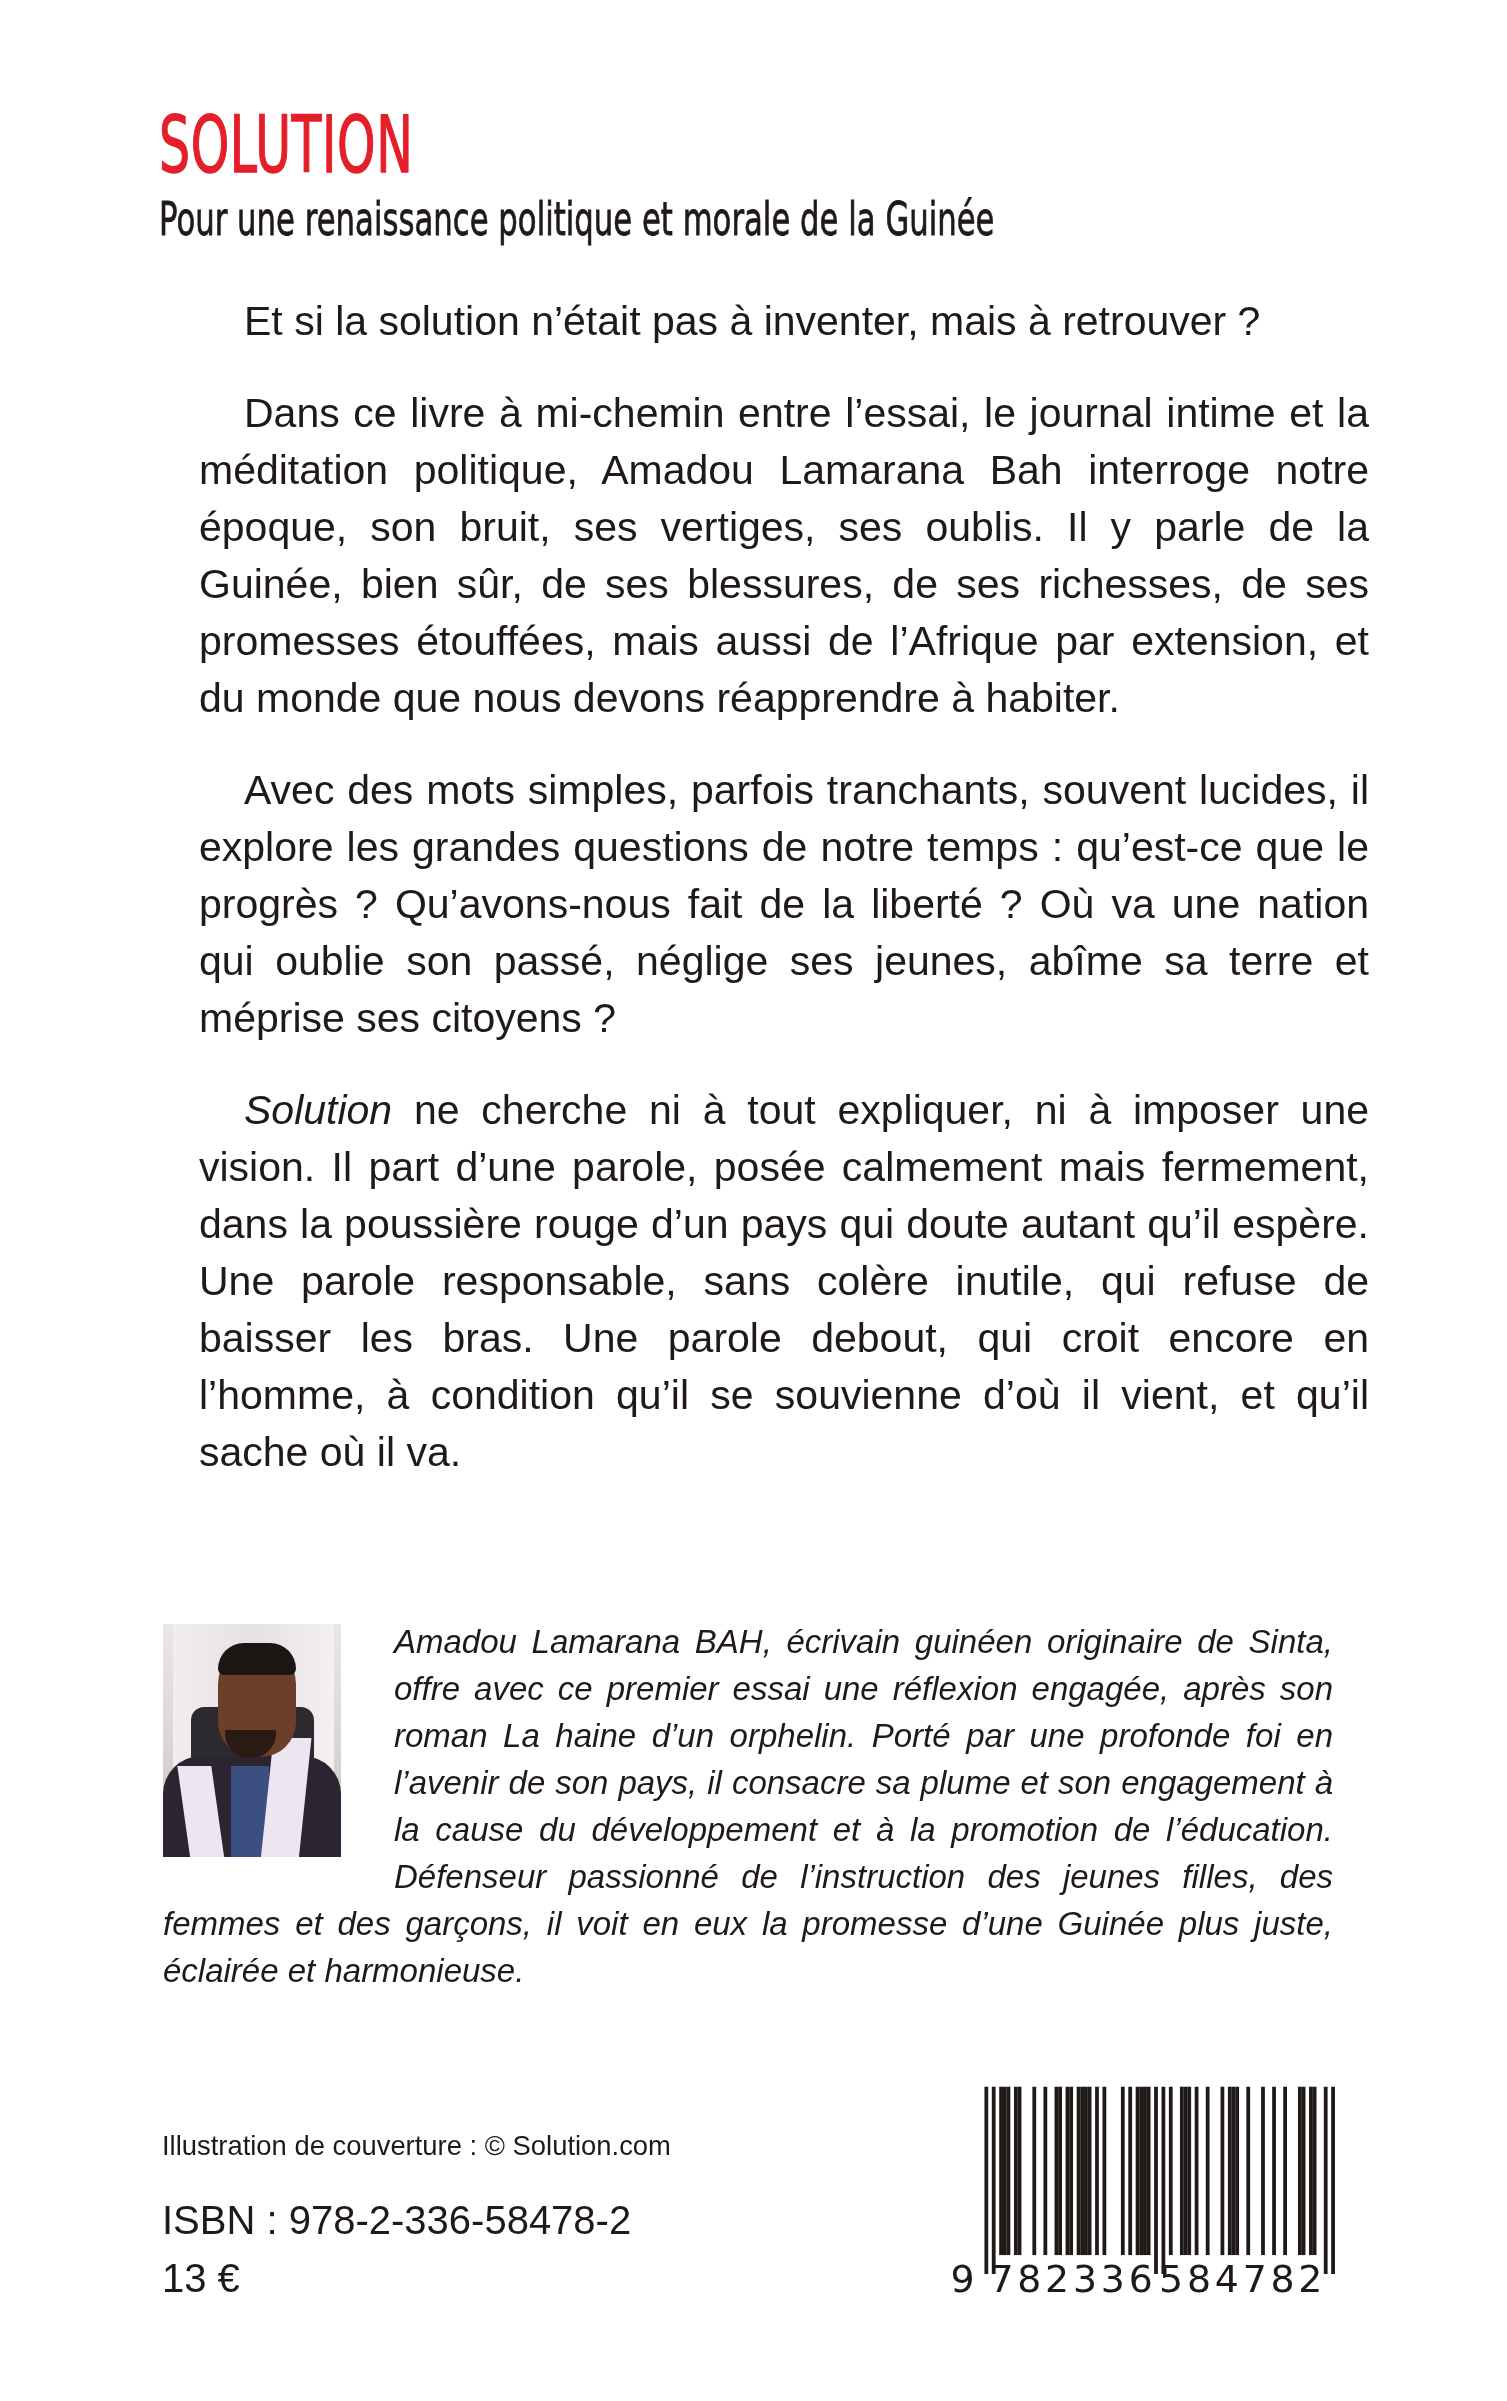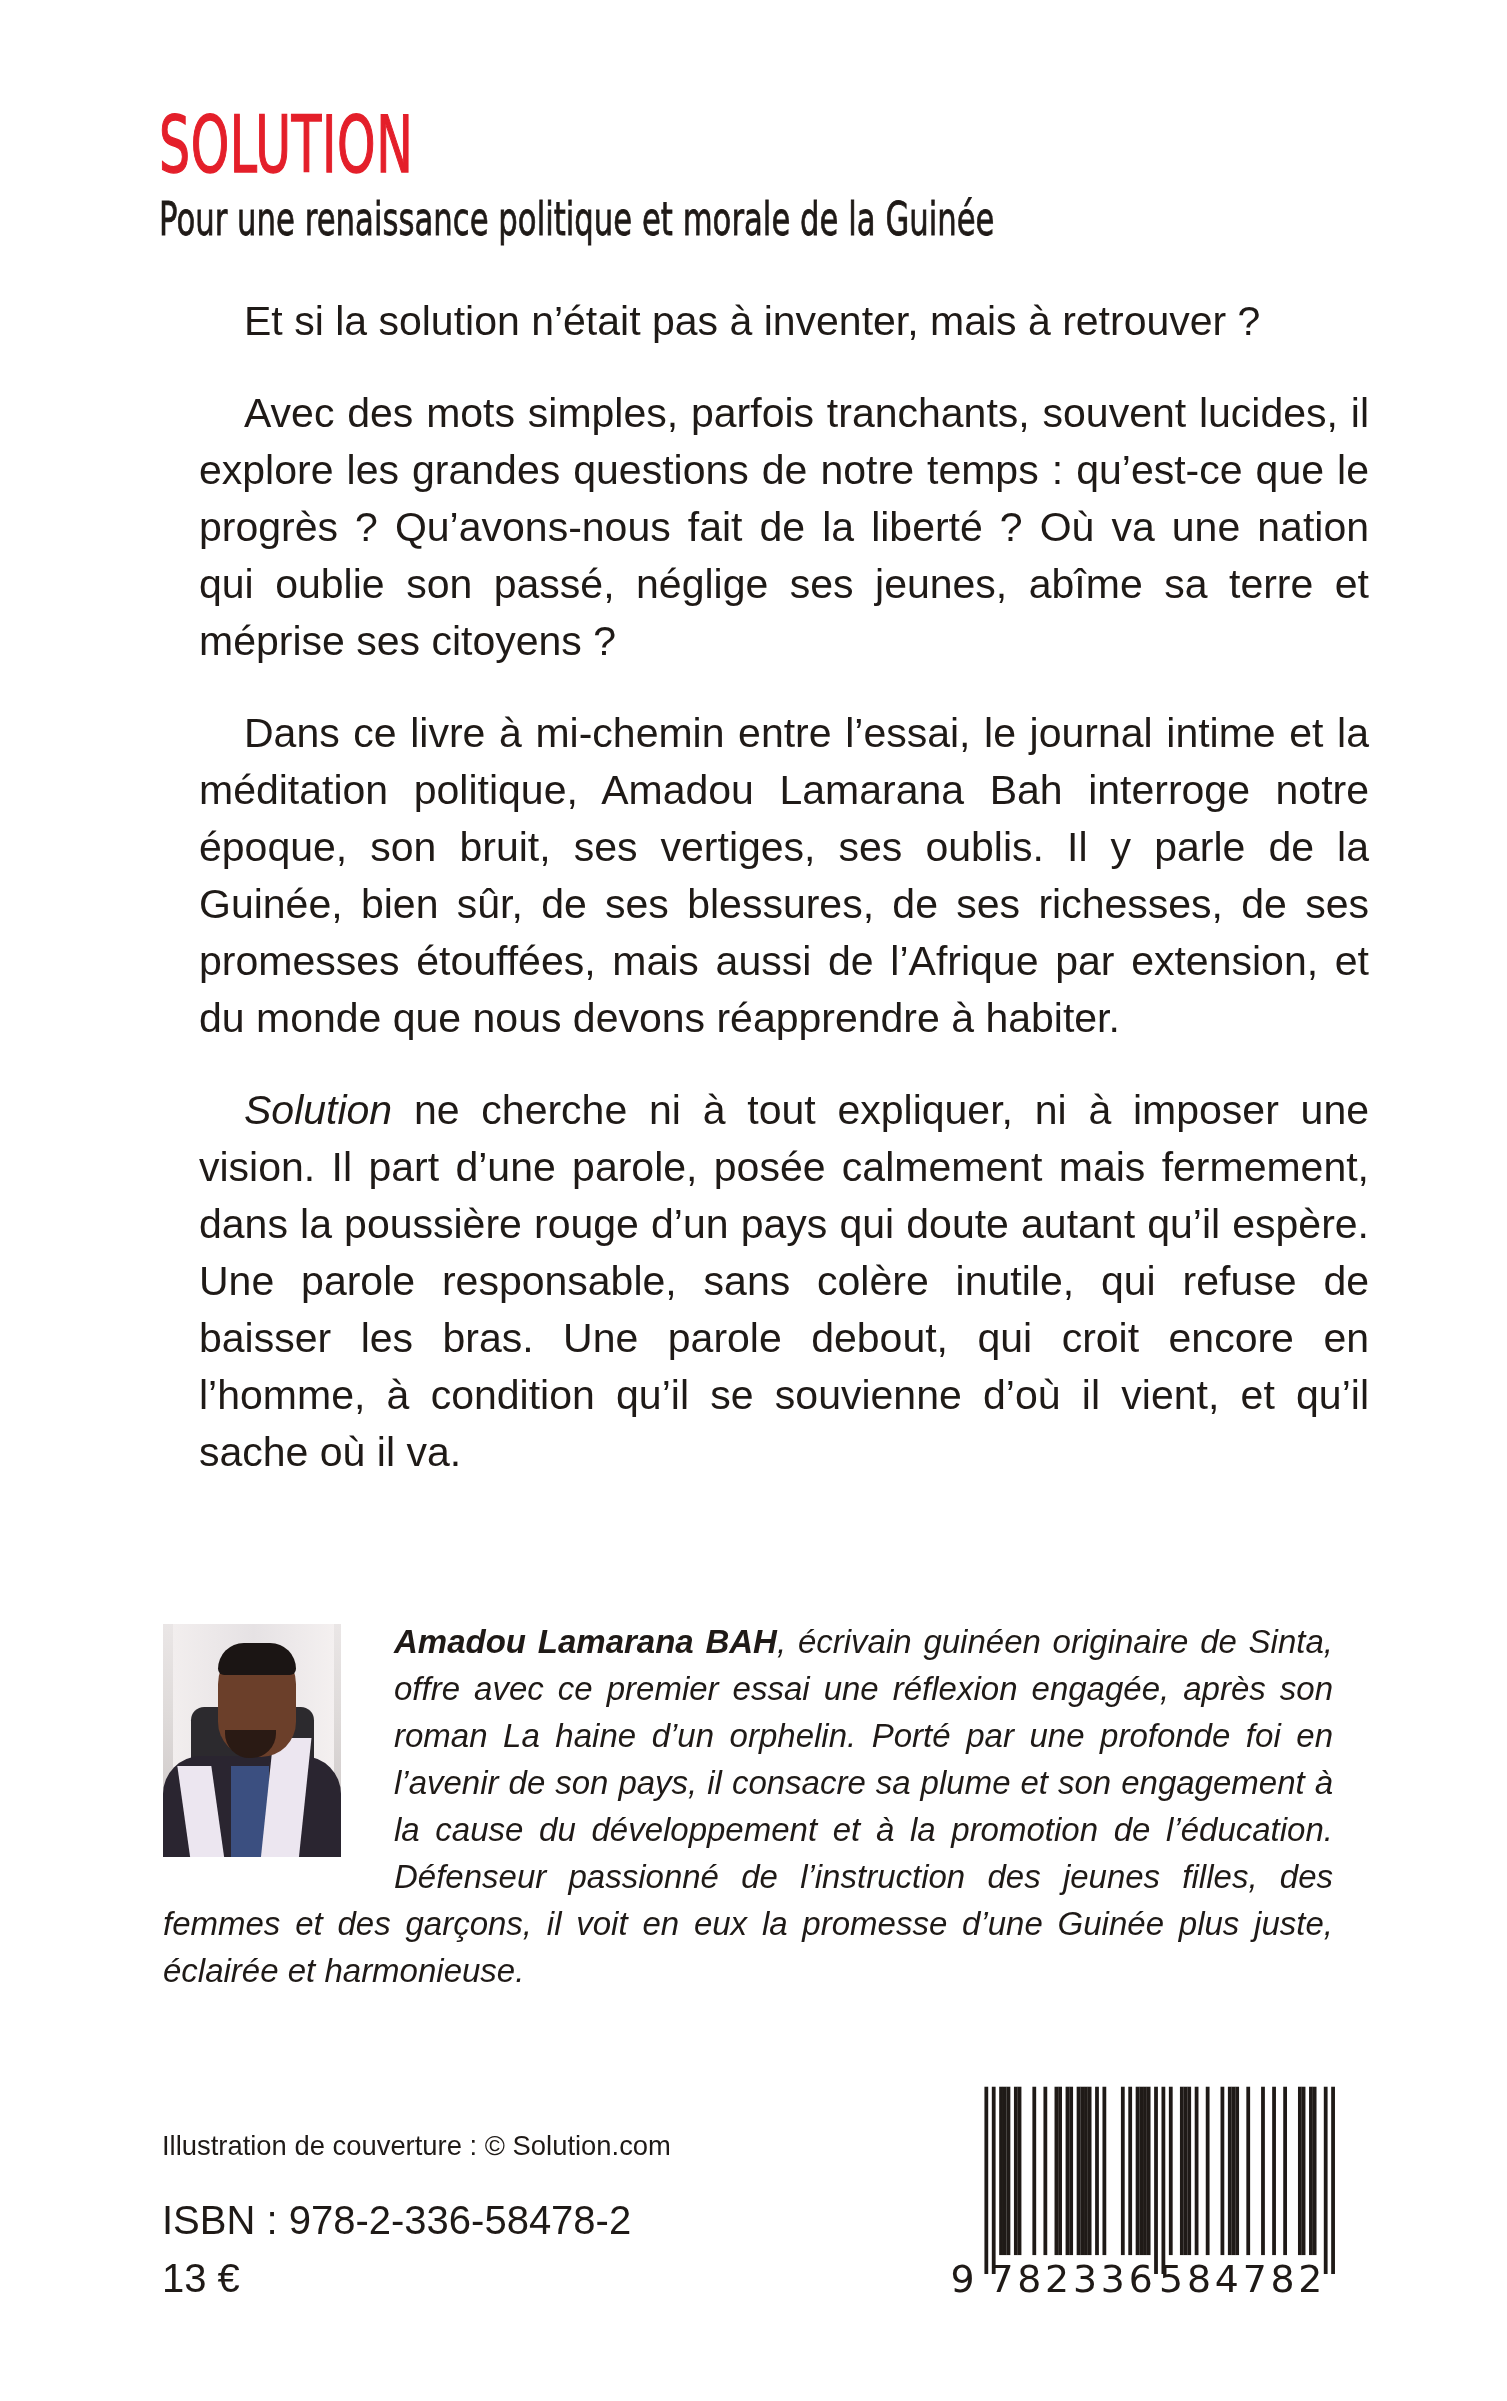--- a/index.html
+++ b/index.html
@@ -38,21 +38,21 @@
   .bio-photo .window { position: absolute; left: 9.5px; top: 0; width: 161px; height: 170px;
     background: linear-gradient(90deg, #f2eeee, #e6e2e4 50%, #f4f0f0); }
   .bio-photo .chair { position: absolute; left: 28px; top: 83px; width: 123px; height: 66px; border-radius: 13.2px 13.2px 0 0; background: #2c2a2e; }
   .bio-photo .jacket { position: absolute; left: 0; top: 132px; width: 178px; height: 104px; background: #2a2530; border-radius: 38px 38px 0 0; }
   .bio-photo .shirt { position: absolute; left: 68px; top: 142px; width: 38px; height: 95px; background: #3b4f80; }
   .bio-photo .scarf-l { position: absolute; left: 21px; top: 142px; width: 34px; height: 95px; background: #ece6f0; transform: skewX(8deg); }
   .bio-photo .scarf-r { position: absolute; left: 104px; top: 114px; width: 38px; height: 123px; background: #ece6f0; transform: skewX(-6deg); }
   .bio-photo .head { position: absolute; left: 55px; top: 21px; width: 78px; height: 112px; background: #6b3f2a; border-radius: 40px 40px 36px 36px; }
   .bio-photo .hair { position: absolute; left: 55px; top: 19px; width: 78px; height: 32px; background: #1b1514; border-radius: 40px 40px 9.5px 9.5px; }
   .bio-photo .beard { position: absolute; left: 62px; top: 106px; width: 51px; height: 28px; background: #2a1a14; border-radius: 0 0 24.6px 24.6px; }
-  .bio-name { font-weight: bold; }
+  .bio-name { font-weight: normal; }
   .credit {
     position: absolute; left: 162px; top: 2129px;
     font-family: "Liberation Sans", sans-serif; font-size: 27.4px; line-height: 34px; color: #1f1a17;
   }
   .isbn {
     position: absolute; left: 162px; top: 2201px;
     font-family: "Liberation Sans", sans-serif; font-size: 40px; line-height: 38px; color: #1f1a17;
   }
   .price {
     position: absolute; left: 162px; top: 2256px;
@@ -62,22 +62,22 @@
   .barcode svg { display: block; }
 </style>
 </head>
 <body>
 
 <div class="title">SOLUTION</div>
 <div class="subtitle">Pour une renaissance politique et morale de la Guinée</div>
 
 <div class="body-text">
   <p>Et si la solution n’était pas à inventer, mais à retrouver ?</p>
+  <p>Dans ce livre à mi-chemin entre l’essai, le journal intime et la méditation politique, Amadou Lamarana Bah interroge notre époque, son bruit, ses vertiges, ses oublis. Il y parle de la Guinée, bien sûr, de ses blessures, de ses richesses, de ses promesses étouffées, mais aussi de l’Afrique par extension, et du monde que nous devons réapprendre à habiter.</p>
   <p>Avec des mots simples, parfois tranchants, souvent lucides, il explore les grandes questions de notre temps : qu’est-ce que le progrès ? Qu’avons-nous fait de la liberté ? Où va une nation qui oublie son passé, néglige ses jeunes, abîme sa terre et méprise ses citoyens ?</p>
-  <p>Dans ce livre à mi-chemin entre l’essai, le journal intime et la méditation politique, Amadou Lamarana Bah interroge notre époque, son bruit, ses vertiges, ses oublis. Il y parle de la Guinée, bien sûr, de ses blessures, de ses richesses, de ses promesses étouffées, mais aussi de l’Afrique par extension, et du monde que nous devons réapprendre à habiter.</p>
   <p><em>Solution</em><span> ne cherche ni à tout expliquer, ni à imposer une vision. Il part d’une parole, posée calmement mais fermement, dans la poussière rouge d’un pays qui doute autant qu’il espère. Une parole responsable, sans colère inutile, qui refuse de baisser les bras. Une parole debout, qui croit encore en l’homme, à condition qu’il se souvienne d’où il vient, et qu’il sache où il va.</span></p>
 </div>
 
 <div class="bio">
   <div class="bio-photo">
     <div class="window"></div>
     <div class="chair"></div>
     <div class="jacket"></div>
     <div class="shirt"></div>
     <div class="scarf-l"></div>

